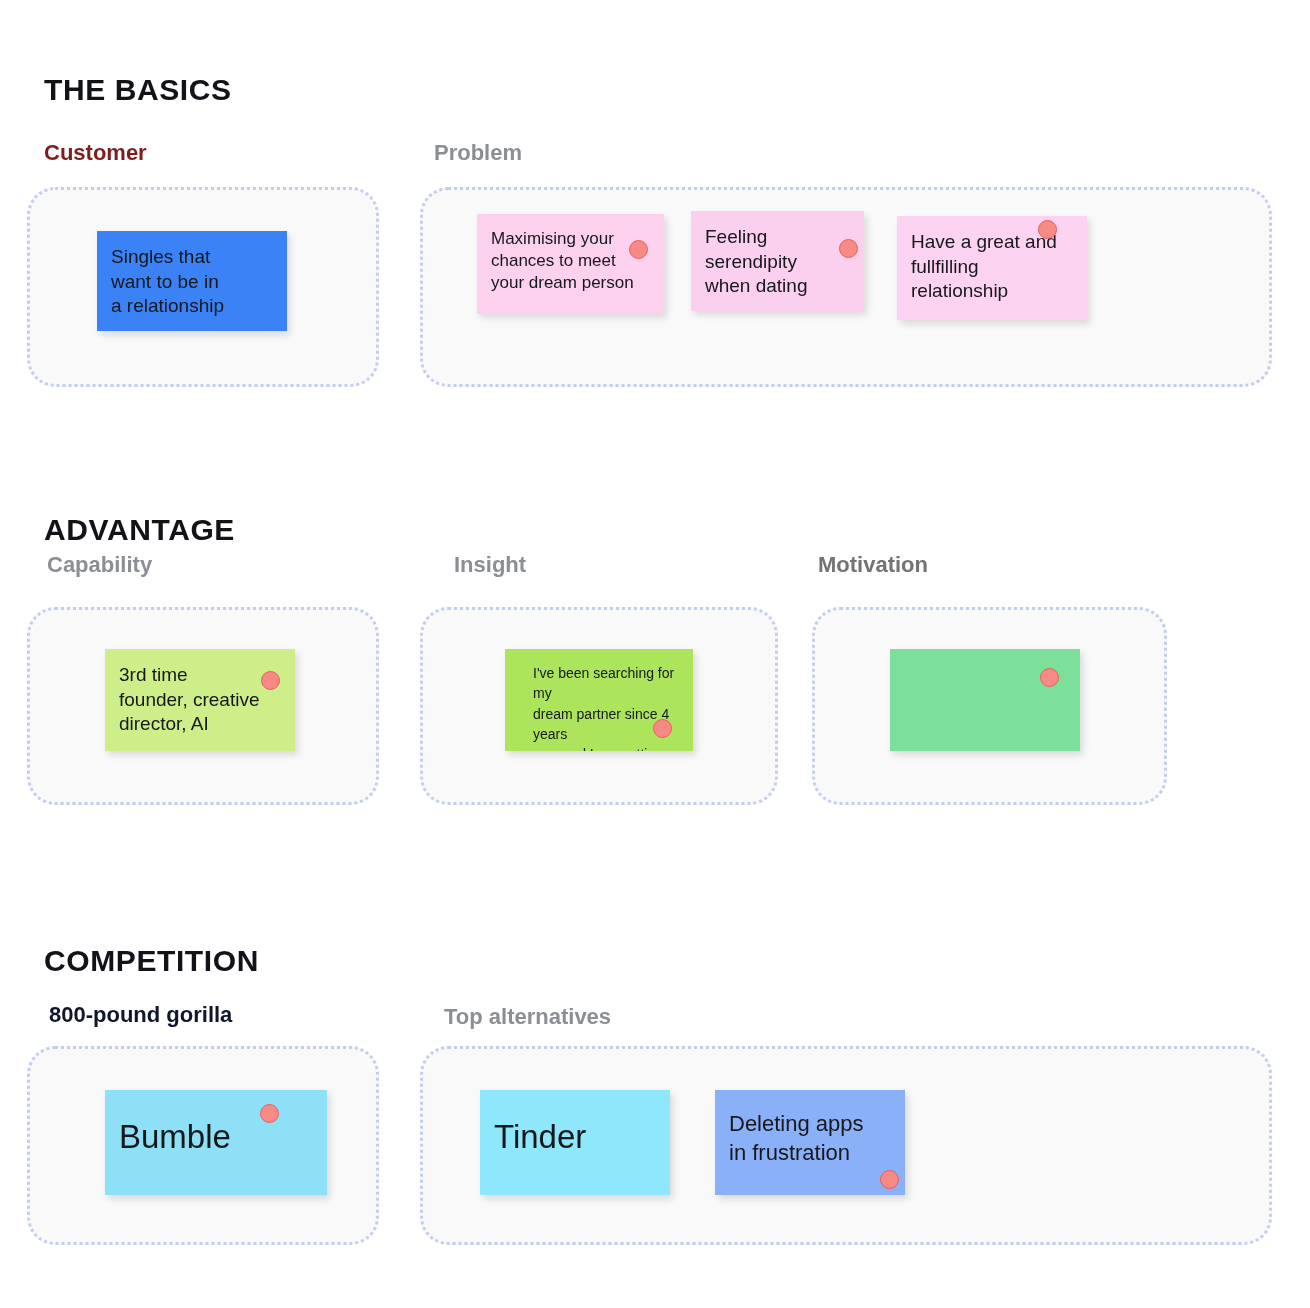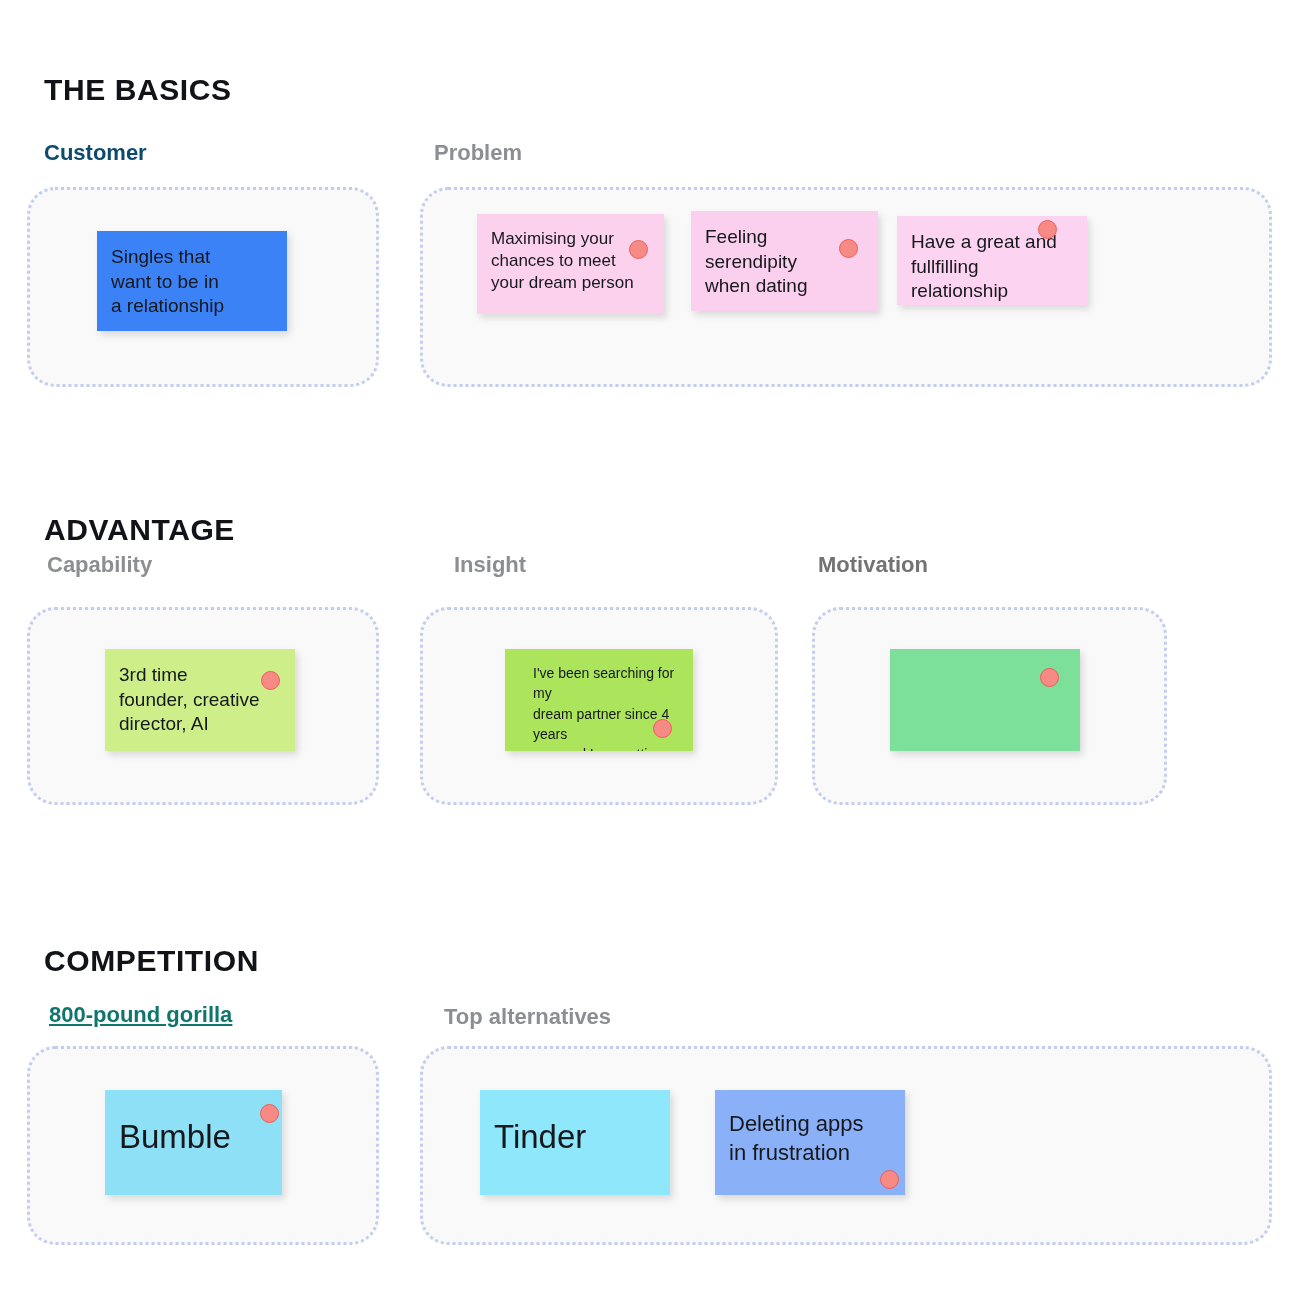--- a/index.html
+++ b/index.html
@@ -56,44 +56,44 @@
     border: 1.5px solid #e8605c;
   }
 </style>
 </head>
 <body>
 
 <div class="board">
 
   <div class="section-title" style="left: 44px; top: 42px; color: rgb(17, 19, 24);">THE BASICS</div>
 
-  <div class="col-label" style="left: 44px; top: 140px; color: #0c4a6e;">Customer</div>
+  <div class="col-label" style="left: 44px; top: 140px; color: #7f1d1d;">Customer</div>
   <div class="dropzone" style="left: 27px; top: 187px; width: 352px; height: 200px; border-color: rgb(195, 205, 238); background: rgb(249, 249, 250);"></div>
   <div class="note n-md" style="left: 97px; top: 231px; width: 190px; height: 100px; background: #3b82f6;">
     <span class="note-text">Singles that
 want to be in
 a relationship</span>
 
   </div>
 
   <div class="col-label" style="left: 434px; top: 140px; color: rgb(139, 142, 147);">Problem</div>
   <div class="dropzone" style="left: 420px; top: 187px; width: 852px; height: 200px; border-color: rgb(195, 205, 238); background: rgb(249, 249, 250);"></div>
   <div class="note n-md" style="left: 477px; top: 214px; width: 187px; height: 100px; background: rgb(251, 209, 238);">
     <span class="note-text" style="font-size:17px;">Maximising your
 chances to meet
 your dream person</span>
     <span class="dot" style="left: 152px; top: 26px; background: rgb(248, 138, 133); border-color: rgb(232, 96, 92);"></span>
   </div>
-  <div class="note n-md" style="left: 691px; top: 211px; width: 187px; height: 100px; background: rgb(251, 207, 238);">
+  <div class="note n-md" style="left: 691px; top: 211px; width: 173px; height: 100px; background: rgb(251, 207, 238);">
     <span class="note-text">Feeling
 serendipity
 when dating</span>
     <span class="dot" style="left: 148px; top: 28px; background: rgb(248, 138, 133); border-color: rgb(232, 96, 92);"></span>
   </div>
-  <div class="note n-md" style="left: 897px; top: 216px; width: 190px; height: 89px; background: rgb(252, 211, 240);">
+  <div class="note n-md" style="left: 897px; top: 216px; width: 190px; height: 104px; background: rgb(252, 211, 240);">
     <span class="note-text">Have a great and
 fullfilling
 relationship</span>
     <span class="dot" style="left: 141px; top: 4px; background: rgb(248, 138, 133); border-color: rgb(232, 96, 92);"></span>
   </div>
 
   <div class="section-title" style="left: 44px; top: 482px; color: rgb(17, 19, 24);">ADVANTAGE</div>
 
   <div class="col-label" style="left: 47px; top: 552px; color: rgb(139, 142, 147);">Capability</div>
   <div class="dropzone" style="left: 27px; top: 607px; width: 352px; height: 198px; border-color: rgb(195, 205, 238); background: rgb(249, 249, 250);"></div>
@@ -115,23 +115,23 @@
   </div>
 
   <div class="col-label" style="left: 818px; top: 552px; color: #737373;">Motivation</div>
   <div class="dropzone" style="left: 812px; top: 607px; width: 355px; height: 198px; border-color: rgb(195, 205, 238); background: rgb(249, 249, 250);"></div>
   <div class="note n-md" style="left: 890px; top: 649px; width: 190px; height: 102px; background: rgb(124, 224, 154);">
     <span class="dot" style="left: 150px; top: 19px; background: rgb(248, 138, 133); border-color: rgb(232, 96, 92);"></span>
   </div>
 
   <div class="section-title" style="left: 44px; top: 913px; color: rgb(17, 19, 24);">COMPETITION</div>
 
-  <div class="col-label" style="left: 49px; top: 1002px; color: #0f766e; text-decoration: underline;">800-pound gorilla</div>
+  <div class="col-label" style="left: 49px; top: 1002px; color: #0f172a;">800-pound gorilla</div>
   <div class="dropzone" style="left: 27px; top: 1046px; width: 352px; height: 199px; border-color: rgb(195, 205, 238); background: rgb(249, 249, 250);"></div>
-  <div class="note n-lg" style="left: 105px; top: 1090px; width: 177px; height: 105px; padding-top: 26px; background: rgb(142, 224, 247);">
+  <div class="note n-lg" style="left: 105px; top: 1090px; width: 222px; height: 105px; padding-top: 26px; background: rgb(142, 224, 247);">
     <span class="note-text">Bumble</span>
     <span class="dot" style="left: 155px; top: 14px; background: rgb(248, 138, 133); border-color: rgb(232, 96, 92);"></span>
   </div>
 
   <div class="col-label" style="left: 444px; top: 1004px; color: rgb(139, 142, 147);">Top alternatives</div>
   <div class="dropzone" style="left: 420px; top: 1046px; width: 852px; height: 199px; border-color: rgb(195, 205, 238); background: rgb(249, 249, 250);"></div>
   <div class="note n-lg" style="left: 480px; top: 1090px; width: 190px; height: 105px; padding-top: 26px; background: rgb(142, 231, 250);">
     <span class="note-text">Tinder</span>
   </div>
   <div class="note n-md" style="left: 715px; top: 1090px; width: 190px; height: 105px; padding-top: 20px; background: rgb(138, 176, 247);">

